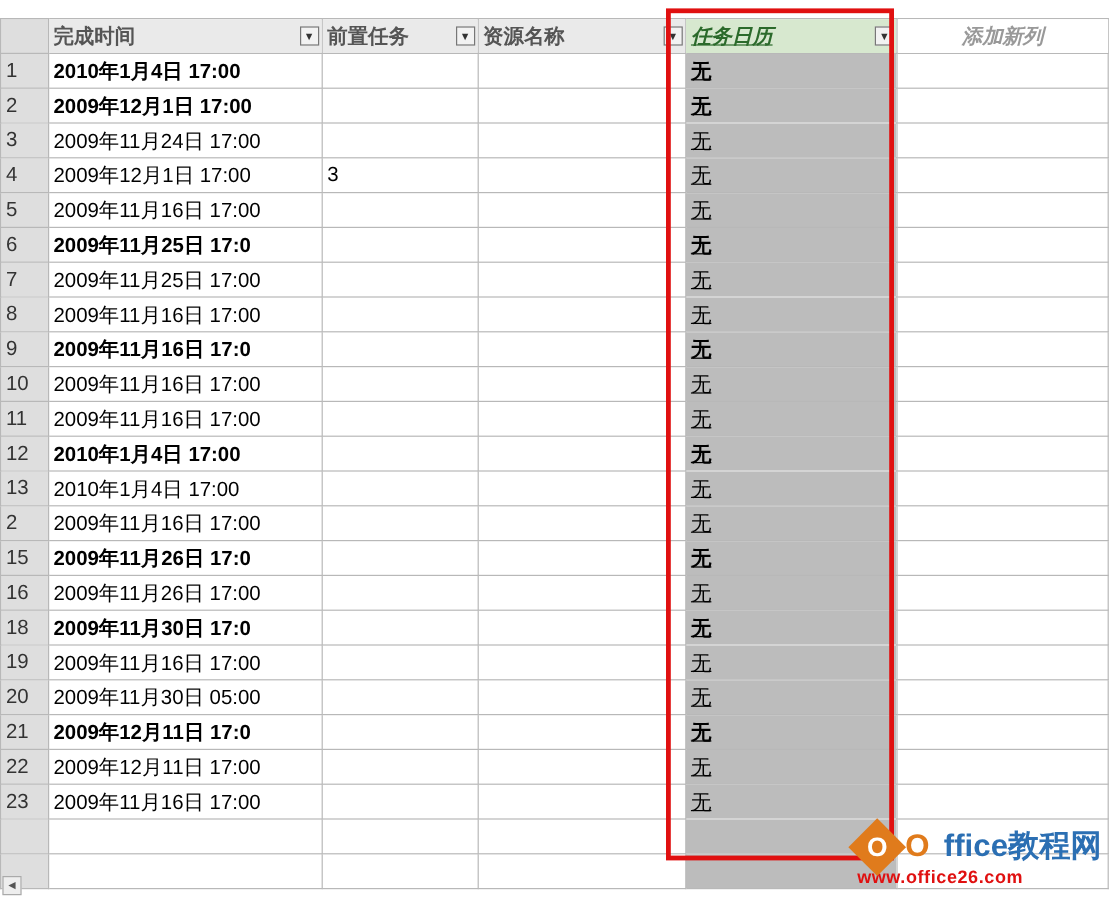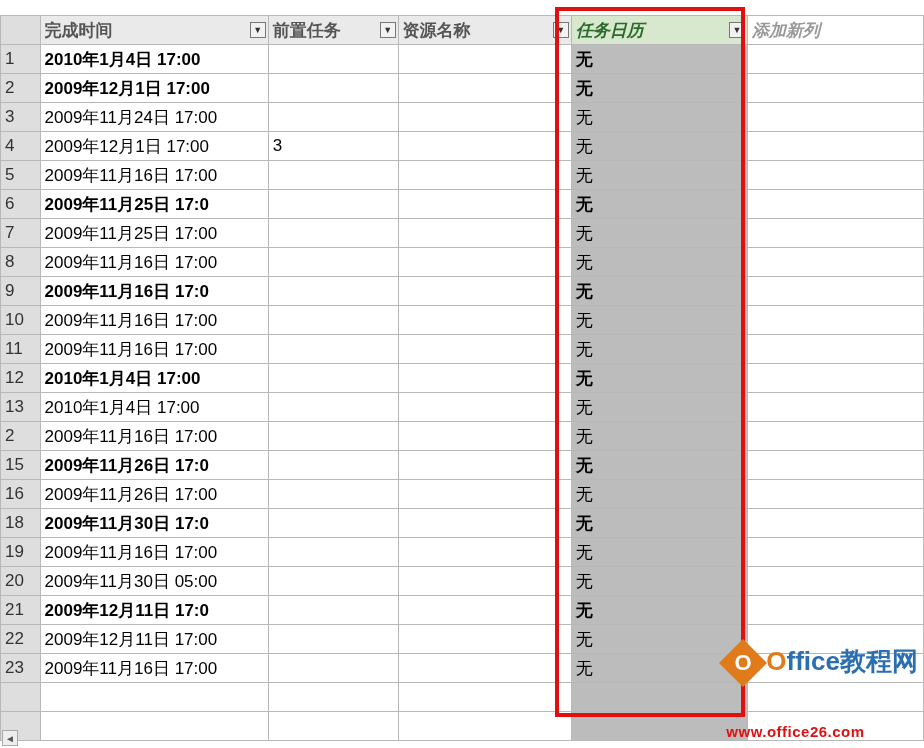--- a/index.html
+++ b/index.html
@@ -48,41 +48,42 @@
     .col-head.highlight {
       background: #d7e8cf;
       font-weight: bold;
       font-style: italic;
       color: #2b6a2b;
     }
     .col-head.addnew {
       background: #fff;
       color: #999;
       font-style: italic;
+      text-align: center;
     }
     .filter-btn {
       position: absolute;
       right: 2px;
       top: 50%;
       transform: translateY(-50%);
       width: 16px;
       height: 16px;
       background: #f2f2f2;
       border: 1px solid #777;
       display: flex;
       align-items: center;
       justify-content: center;
       font-size: 9px;
       color: #333;
       cursor: pointer;
     }
     .c-finish { width: 230px; }
     .c-pred   { width: 132px; }
     .c-res    { width: 177px; }
-    .c-cal    { width: 180px; background: #bcbcbc; color:#000; }
+    .c-cal    { width: 180px; background: #bcbcbc; color:#000;text-decoration:underline; }
     .c-add    { width: 180px; }
     .selcol { background: #bcbcbc; }
     .bold { font-weight: bold; }
     .sheet td.empty { background: #fff; }
     .red-box {
       position: absolute;
       left: 555px;
       top: 7px;
       width: 190px;
       height: 710px;
@@ -91,22 +92,22 @@
     }
     .watermark {
       position: absolute;
       right: 6px;
       bottom: 8px;
       font-family: Arial, sans-serif;
       text-align: left;
     }
     .wm-top { font-size: 26px; font-weight: bold; }
     .wm-o  { color: #e07b1c; }
-    .wm-rest { color: #2b6fb3; }
-    .wm-sub { font-size: 15px; color: #e01010; font-weight: bold; letter-spacing: 0.5px; margin-top: 43px; }
+    .wm-rest { color: #2b6fb3; margin-left: 12px; }
+    .wm-sub { font-size: 15px; color: #e01010; font-weight: bold; letter-spacing: 0.5px; }
     .wm-badge {
       display:inline-block;
       width: 34px; height: 34px;
       background: #e07b1c;
       transform: rotate(45deg);
       position: relative;
       margin-right: 6px;
       vertical-align: middle;
     }
     .wm-badge span{

